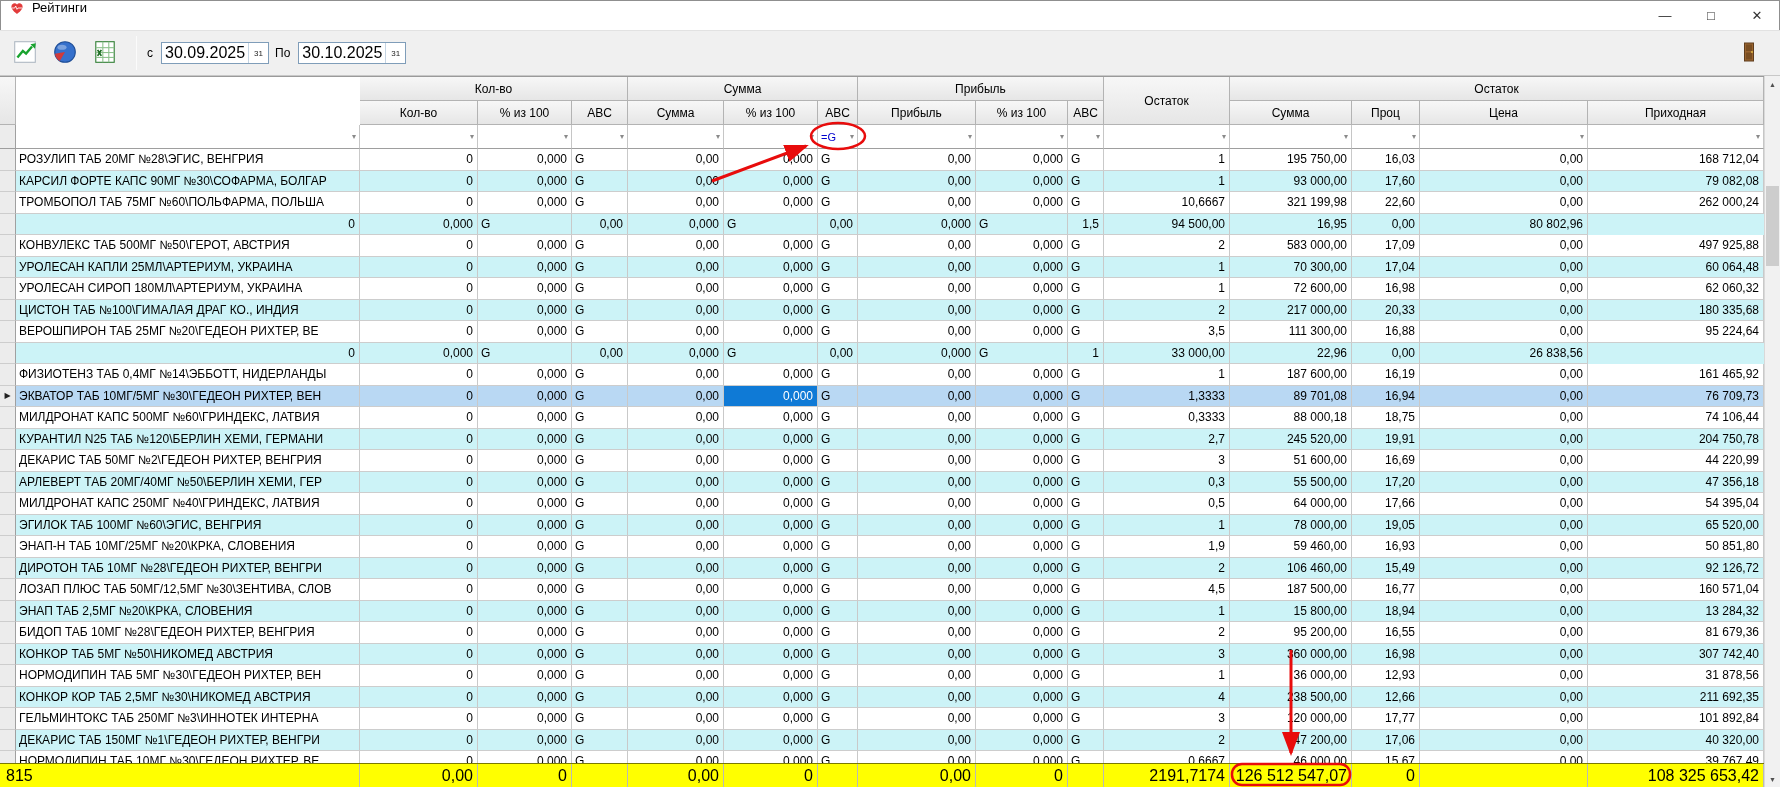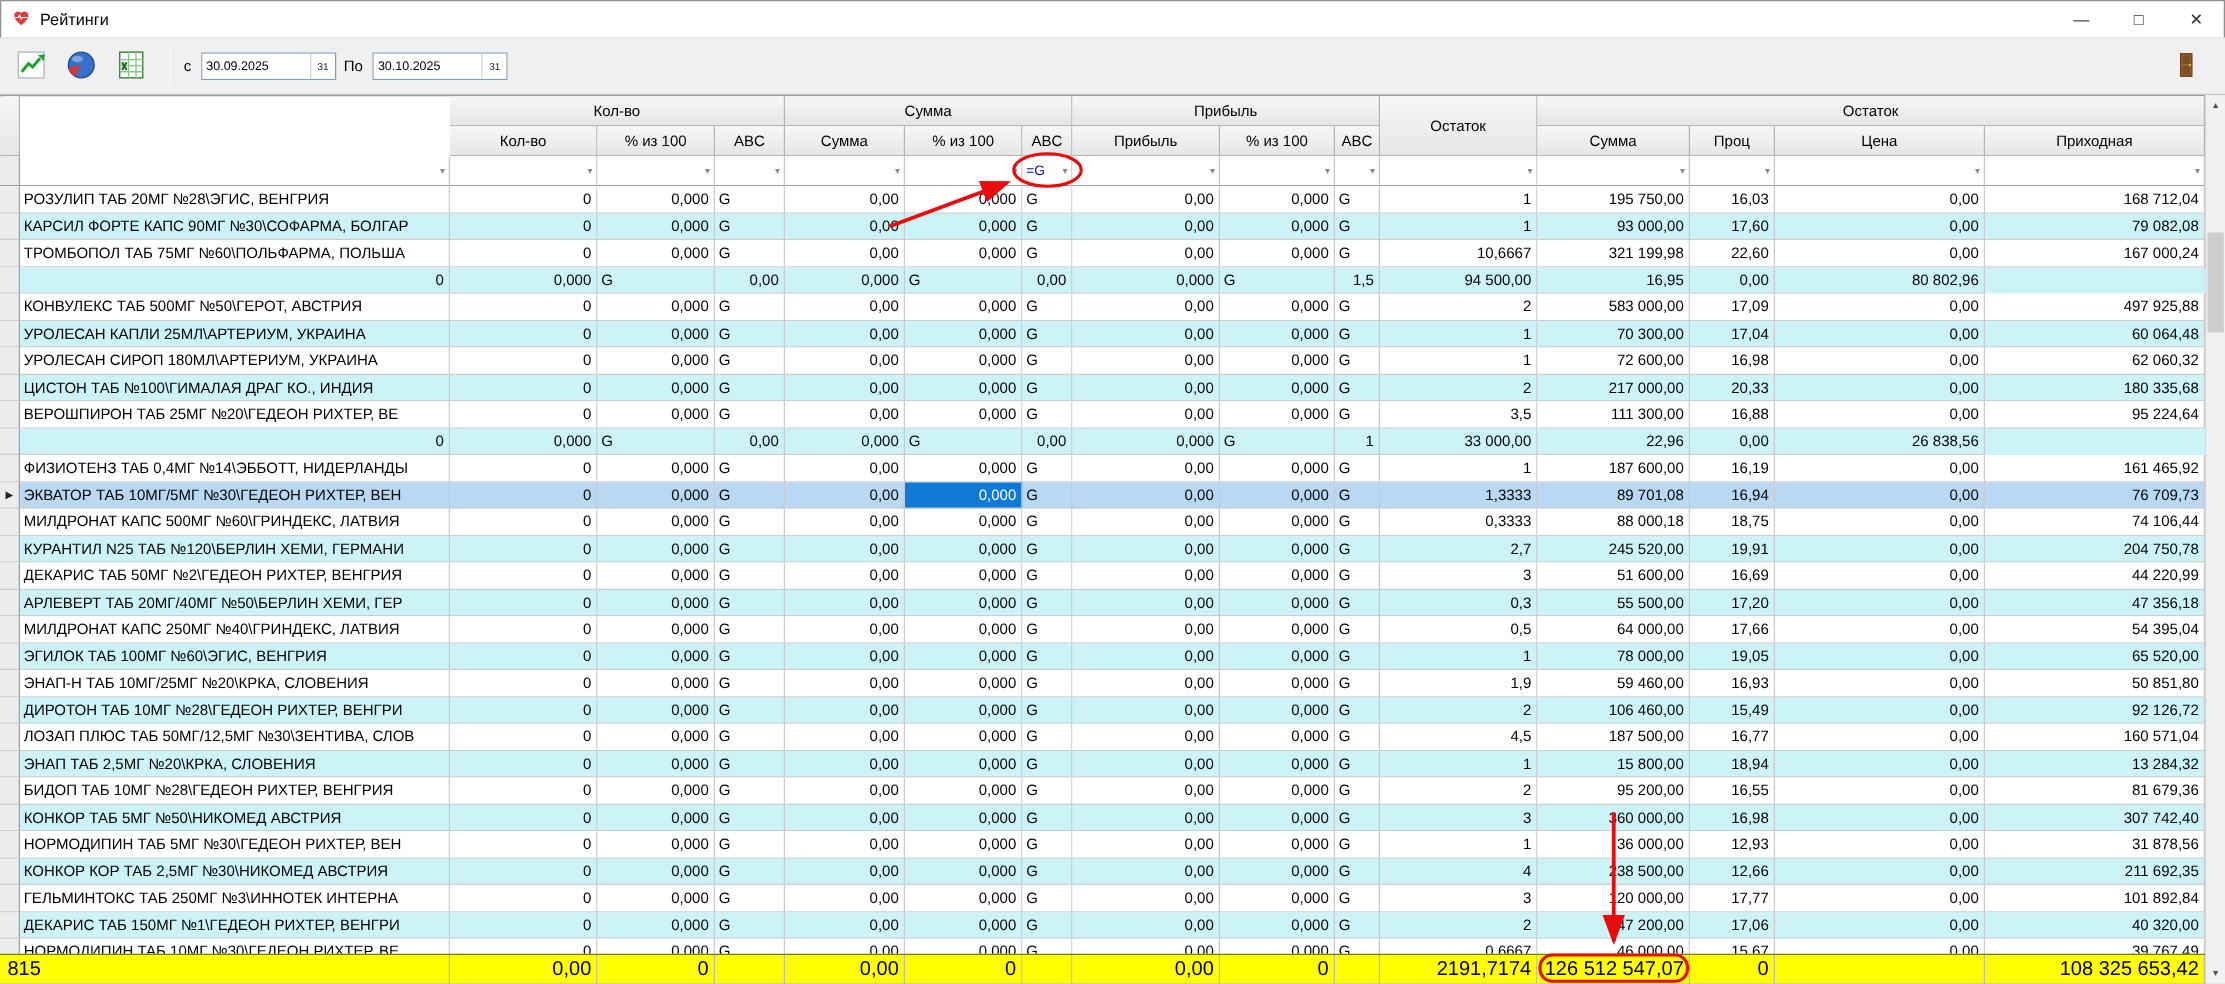--- a/index.html
+++ b/index.html
@@ -4,37 +4,37 @@
 <style>
   *{margin:0;padding:0;box-sizing:border-box}
   :root{
     --cols:16px 344px 118px 94px 56px 96px 94px 40px 118px 92px 36px 126px 122px 68px 168px 176px;
   }
   html,body{width:1780px;height:787px;overflow:hidden;background:#fff;
     font-family:"Liberation Sans",sans-serif;font-size:12px;color:#000}
   .window{position:relative;width:1780px;height:787px;outline:1px solid #8f8f8f;outline-offset:-1px;background:#fff}
 
   
-  .titlebar{height:30px;display:flex;align-items:center;background:#fff;padding-left:9px}
+  .titlebar{height:30px;display:flex;align-items:flex-start;background:#fff;padding-left:9px}
   .title-text{margin-left:7px;font-size:13px}
   .win-btns{margin-left:auto;display:flex;height:100%}
   .win-btn{width:46px;height:100%;display:flex;align-items:center;justify-content:center;
     font-size:13px;color:#333;cursor:default}
 
   
   .toolbar{height:46px;background:#f0f0f0;border-top:1px solid #e2e2e2;border-bottom:1px solid #c8c8c8;
     display:flex;align-items:center;padding:0 6px;position:relative}
   .tb-btn{width:38px;height:38px;display:flex;align-items:center;justify-content:center;
     background:transparent;border:1px solid transparent;border-radius:2px;margin-right:2px}
   .sep{width:1px;height:34px;background:#cfcfcf;border-right:1px solid #fbfbfb;margin:0 10px}
   .date-group{display:flex;align-items:center;gap:6px}
   .date-label{font-size:12px;color:#000;margin-right:2px}
   .date-edit{display:flex;align-items:center;background:#fff;border:1px solid #7f9db9;height:22px}
   .date-edit input{border:0;outline:0;width:86px;height:20px;padding:0 3px;
-    font-family:"Liberation Sans",sans-serif;font-size:10px;background:#fff}
+    font-family:"Liberation Sans",sans-serif;font-size:16px;background:#fff}
   .cal-btn{width:20px;height:20px;border-left:1px solid #c5d4e2;background:#fff;
     display:flex;flex-direction:row;align-items:stretch;cursor:default}
   .cal-strip{height:5px;background:#d04038}
   .cal-num{flex:1;display:flex;align-items:center;justify-content:center;font-size:8px;color:#222}
   .tb-right{margin-left:auto;display:flex;align-items:center;padding-right:4px}
 
   
   .grid{position:absolute;left:0;top:76px;width:1780px;height:711px;display:flex}
   .grid-main{width:1764px;height:711px;display:flex;flex-direction:column;border-top:1px solid #9a9a9a;overflow:hidden}
   .cols{display:grid;grid-template-columns:var(--cols)}
@@ -301,21 +301,21 @@
             <div class="cell num">0,00</div>
             <div class="cell num">0,000</div>
             <div class="cell txt">G</div>
             <div class="cell num">0,00</div>
             <div class="cell num">0,000</div>
             <div class="cell txt">G</div>
             <div class="cell num">10,6667</div>
             <div class="cell num">321 199,98</div>
             <div class="cell num">22,60</div>
             <div class="cell num">0,00</div>
-            <div class="cell num">167 000,24</div>
+            <div class="cell num">262 000,24</div>
           </div>
           <div class="row cols alt">
             <div class="cell ind"></div>
             <div class="cell num">0</div>
             <div class="cell num">0,000</div>
             <div class="cell txt">G</div>
             <div class="cell num">0,00</div>
             <div class="cell num">0,000</div>
             <div class="cell txt">G</div>
             <div class="cell num">0,00</div>

